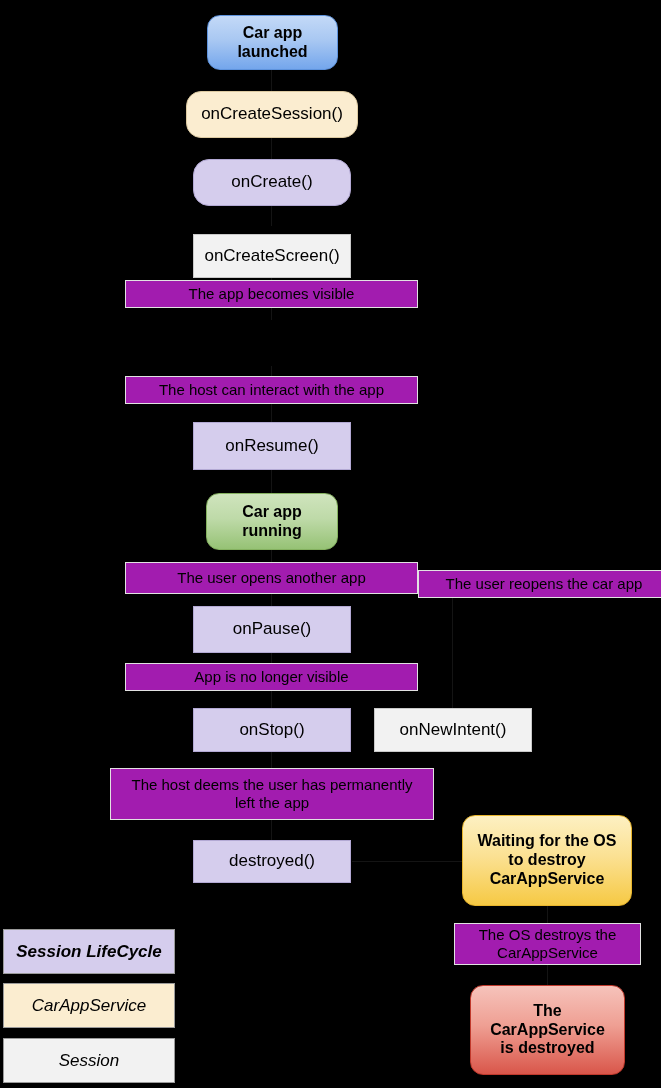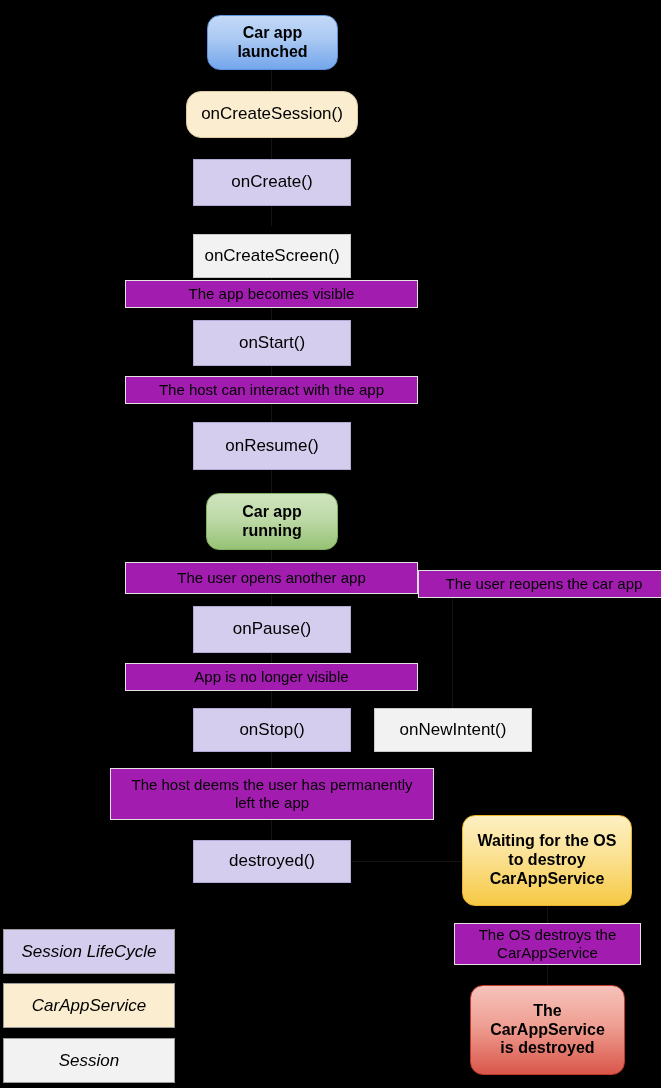--- a/index.html
+++ b/index.html
@@ -120,27 +120,26 @@
   <div class="edge" style="left:452px; top:598px; width:1px; height:110px;"></div>
   <div class="edge" style="left:547px; top:906px; width:1px; height:17px;"></div>
   <div class="edge" style="left:547px; top:965px; width:1px; height:20px;"></div>
   <div class="edge" style="left:352px; top:861px; width:110px; height:1px;"></div>
 
   <div class="node round blue" style="left:207px; top:15px; width:131px; height:55px;">Car app
 launched</div>
 
   <div class="node rect service" style="left:186px; top:91px; width:172px; height:47px;border-radius:15px;">onCreateSession()</div>
 
-  <div class="node rect lifecycle" style="left:193px; top:159px; width:158px; height:47px;">onCreate()</div>
+  <div class="node rect lifecycle" style="left:193px; top:159px; width:158px; height:47px;border-radius:16px;">onCreate()</div>
 
   <div class="node rect session" style="left:193px; top:234px; width:158px; height:44px;">onCreateScreen()</div>
 
   <div class="node note" style="left:125px; top:280px; width:293px; height:28px;">The app becomes visible</div>
 
-  <div class="node rect lifecycle" style="left:193px; top:320px; width:158px; height:46px;">onStart()</div>
 
   <div class="node note" style="left:125px; top:376px; width:293px; height:28px;">The host can interact with the app</div>
 
   <div class="node rect lifecycle" style="left:193px; top:422px; width:158px; height:48px;">onResume()</div>
 
   <div class="node round green" style="left:206px; top:493px; width:132px; height:57px;">Car app
 running</div>
 
   <div class="node note" style="left:125px; top:562px; width:293px; height:32px;">The user opens another app</div>
 
@@ -163,21 +162,21 @@
 to destroy
 CarAppService</div>
 
   <div class="node note" style="left:454px; top:923px; width:187px; height:42px;">The OS destroys the
 CarAppService</div>
 
   <div class="node round red" style="left:470px; top:985px; width:155px; height:90px;">The
 CarAppService
 is destroyed</div>
 
-  <div class="legend-item lifecycle" style="left:3px; top:929px; width:172px; height:45px;">
+  <div class="legend-item lifecycle" style="left:3px; top:929px; width:172px; height:45px;font-weight:bold;">
     <span>Session LifeCycle</span>
   </div>
 
   <div class="legend-item service" style="left:3px; top:983px; width:172px; height:45px;">
     <span>CarAppService</span>
   </div>
 
   <div class="legend-item session" style="left:3px; top:1038px; width:172px; height:45px;">
     <span>Session</span>
   </div>

